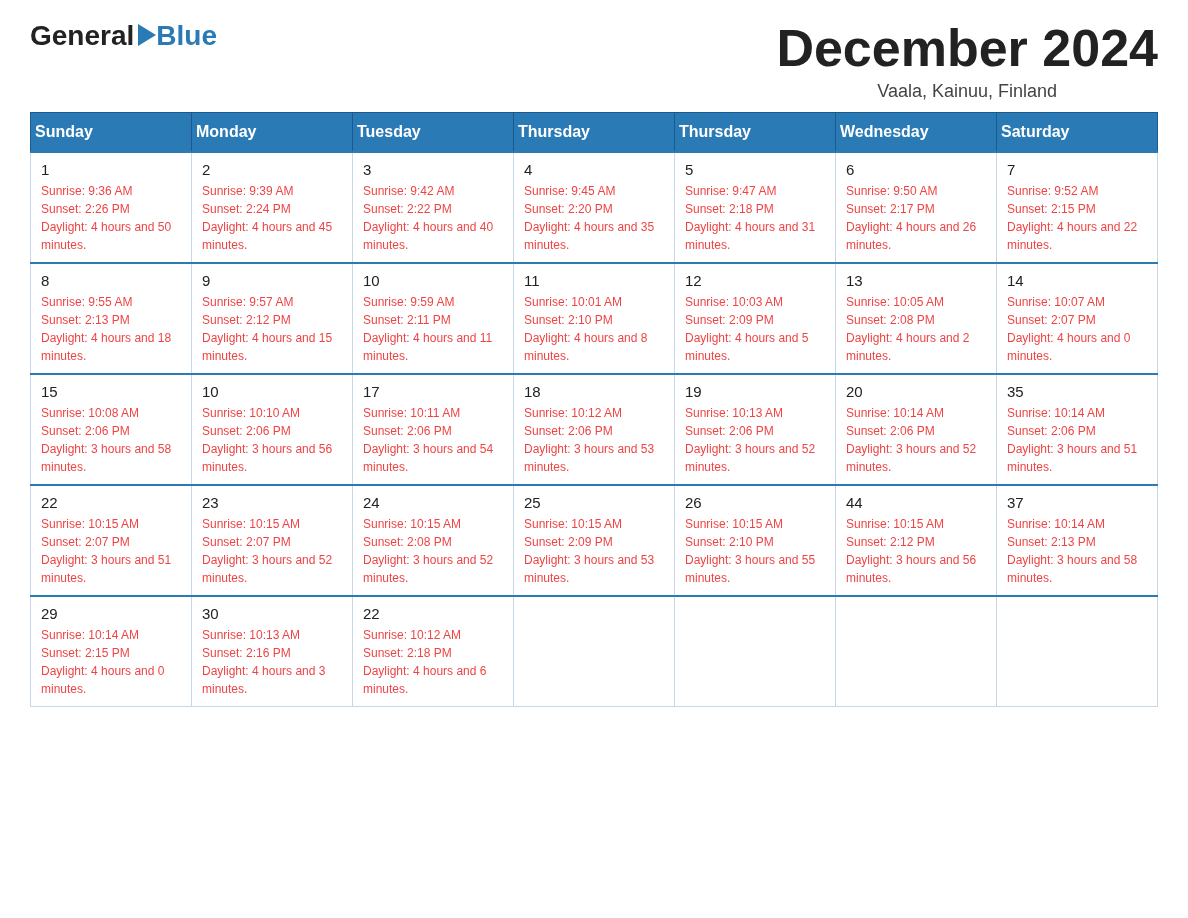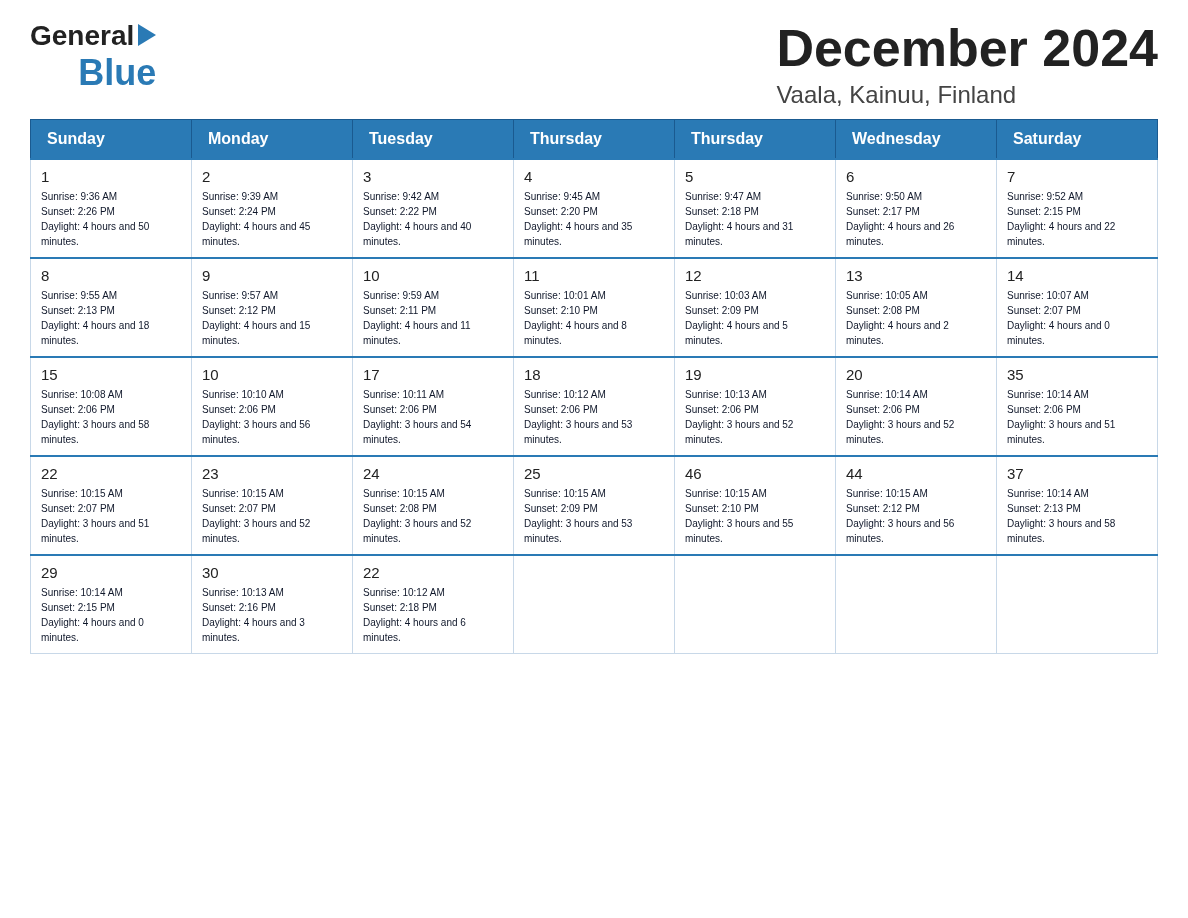--- a/index.html
+++ b/index.html
@@ -11,52 +11,52 @@
       padding: 20px 30px;
     }
     .header-row {
       display: flex;
       justify-content: space-between;
       align-items: flex-start;
       margin-bottom: 10px;
     }
     .logo {
       display: flex;
-      flex-direction: column;
-      align-items: flex-end;
+      flex-direction: row;
+      align-items: center;
     }
     .logo-line {
       display: flex;
       align-items: center;
     }
     .title-section {
-      text-align: left;
+      text-align: center;
     }
     .month-title {
       font-size: 52px;
       font-weight: bold;
       color: #222;
       line-height: 1.1;
     }
     .location-title {
-      font-size: 24px;
+      font-size: 18px;
       color: #444;
       margin-top: 4px;
     }
     .calendar-table {
       width: 100%;
       border-collapse: collapse;
       margin-top: 10px;
     }
     .calendar-table th {
       background-color: #2a7ab5;
       color: #ffffff;
       font-size: 16px;
       font-weight: bold;
-      padding: 10px 16px;
+      padding: 10px 4px;
       text-align: left;
       border: 1px solid #1a5a90;
     }
     .calendar-table td {
       vertical-align: top;
       padding: 8px 10px;
       border: 1px solid #c8d8e8;
       border-top: 2px solid #2a7ab5;
       font-size: 13px;
       color: #333;
@@ -69,43 +69,43 @@
     .calendar-table tbody tr:first-child td {
       border-top: 2px solid #2a7ab5;
     }
     .day-number {
       font-size: 15px;
       font-weight: normal;
       margin-bottom: 4px;
       color: #222;
     }
     .day-info {
-      font-size: 10px;
+      font-size: 12px;
       line-height: 1.5;
-      color: #0f172a;
+      color: #ef4444;
     }
     .empty-cell {
       background: #fff;
     }
   </style>
 </head>
 <body>
 
 <div class="header-row">
   <div class="logo">
     <div class="logo-line">
       <span style="font-size:28px;font-weight:bold;color:#222;">General</span>
       <span style="display:inline-block;margin-left:4px;margin-top:2px;">
         <svg width="18" height="22" viewBox="0 0 18 22">
           <polygon points="0,0 18,11 0,22" fill="#2a7ab5"></polygon>
         </svg>
       </span>
     </div>
     <div>
-      <span style="font-size:36px;font-weight:bold;color:#2a7ab5;">Blue</span>
+      <span style="font-size:28px;font-weight:bold;color:#2a7ab5;">Blue</span>
     </div>
   </div>
   <div class="title-section">
     <div class="month-title">December 2024</div>
     <div class="location-title">Vaala, Kainuu, Finland</div>
   </div>
 </div>
 
 <table class="calendar-table">
   <thead>
@@ -271,21 +271,21 @@
           Sunrise: 10:15 AM<br>Sunset: 2:08 PM<br>Daylight: 3 hours and 52 minutes.
         </div>
       </td>
         <td>
         <div class="day-number">25</div>
         <div class="day-info">
           Sunrise: 10:15 AM<br>Sunset: 2:09 PM<br>Daylight: 3 hours and 53 minutes.
         </div>
       </td>
         <td>
-        <div class="day-number">46</div>
+        <div class="day-number">26</div>
         <div class="day-info">
           Sunrise: 10:15 AM<br>Sunset: 2:10 PM<br>Daylight: 3 hours and 55 minutes.
         </div>
       </td>
         <td>
         <div class="day-number">44</div>
         <div class="day-info">
           Sunrise: 10:15 AM<br>Sunset: 2:12 PM<br>Daylight: 3 hours and 56 minutes.
         </div>
       </td>

